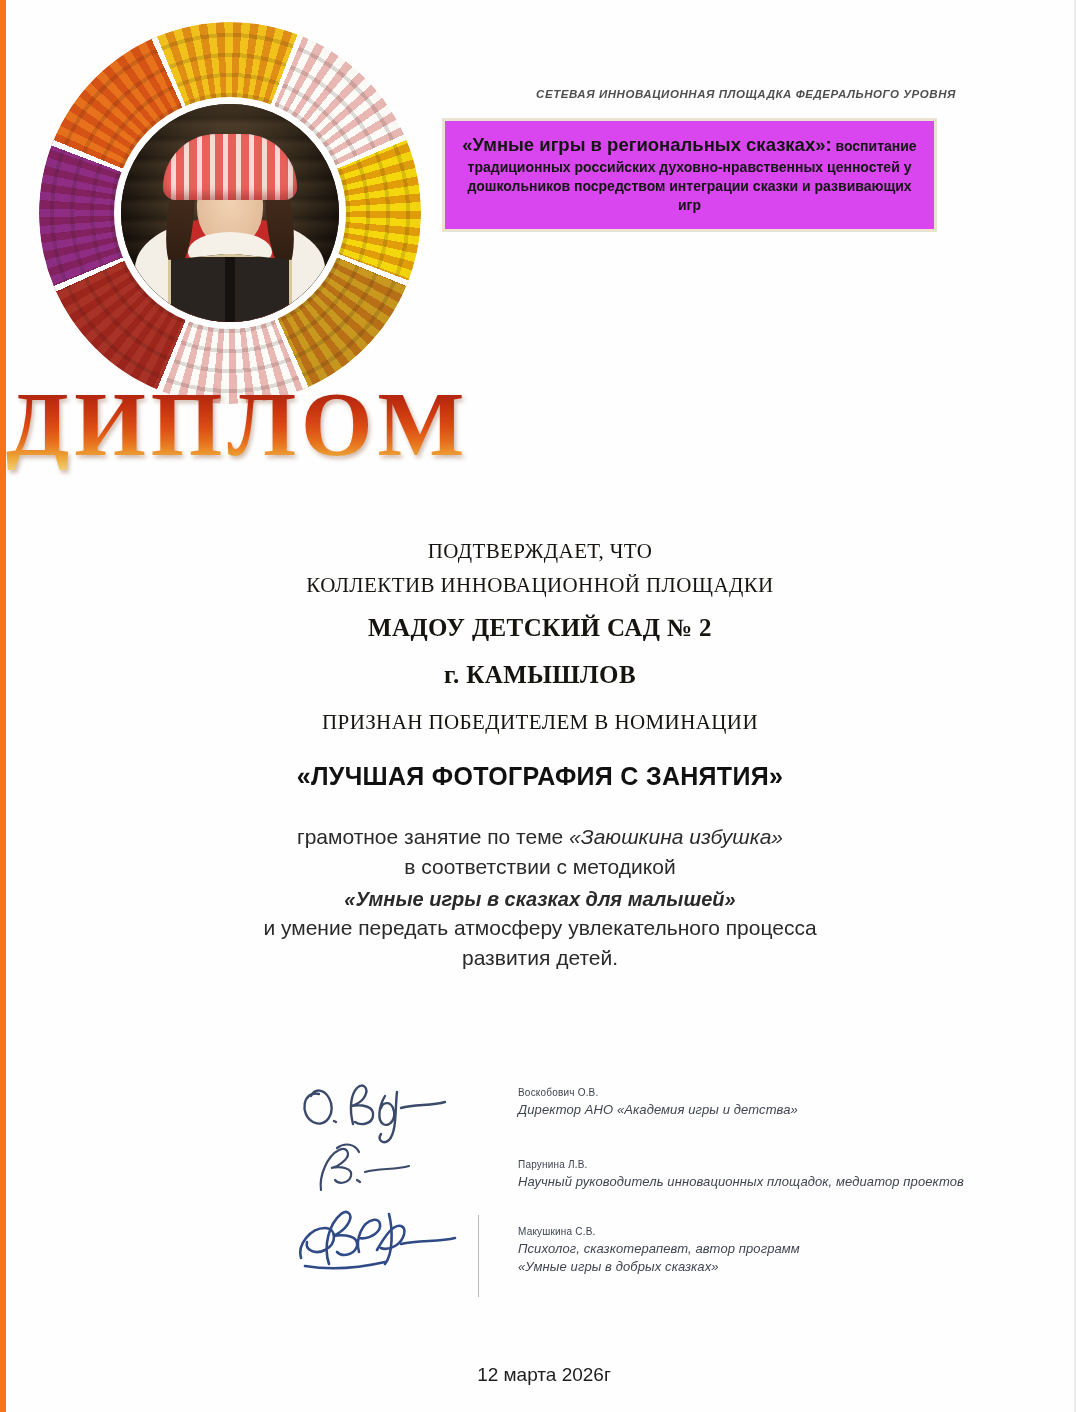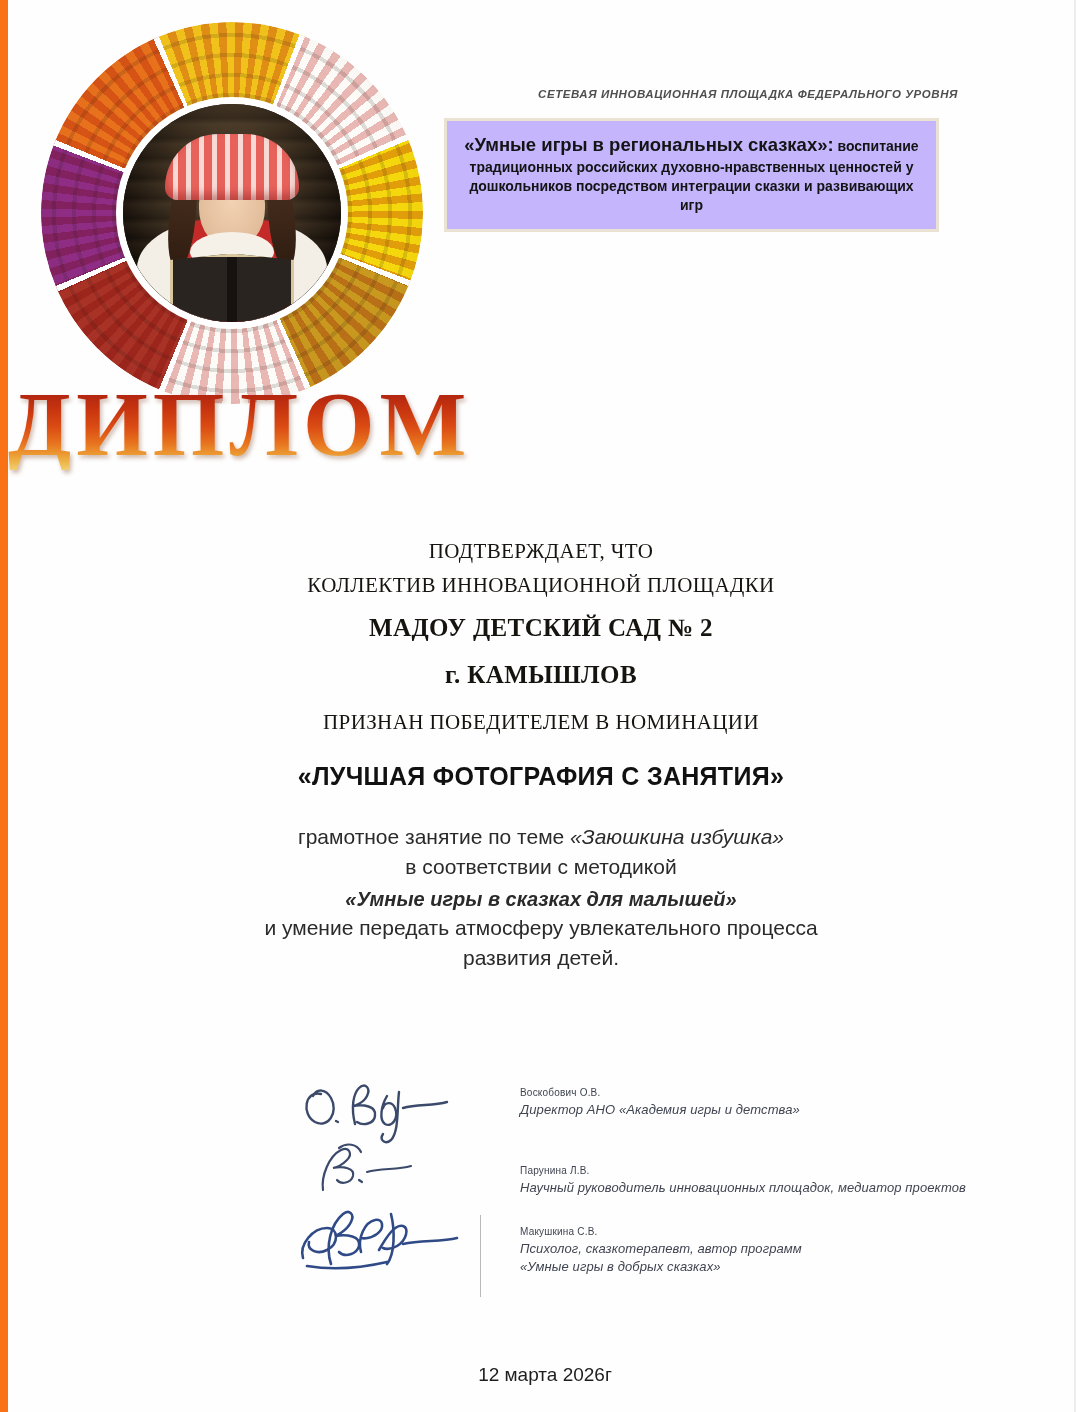--- a/index.html
+++ b/index.html
@@ -7,21 +7,21 @@
     width:1076px;height:1412px;
     background:#ffffff;
     font-family:"Liberation Sans", sans-serif;
     color:#1a1a1a;
     overflow:hidden;
     position:relative;
   }
   .page{
     position:absolute;inset:0;
     background:#fefefe;
-    border-left:8px solid #f97316;
+    border-left:6px solid #f97316;
     border-right:2px solid #ececec;
     box-sizing:border-box;
   }
 
   
   .logo-wrap{
     position:absolute;left:33px;top:22px;width:382px;height:382px;
   }
   .mandala{
     position:absolute;inset:0;border-radius:50%;
@@ -108,21 +108,21 @@
   .eyebrow{
     position:absolute;left:430px;top:88px;width:620px;
     text-align:center;
     font-size:11.5px;font-style:italic;font-weight:700;
     letter-spacing:.55px;color:#4e4e4e;
   }
   .title-box{
     position:absolute;left:436px;top:118px;width:495px;
     box-sizing:border-box;
     border:3px solid #eae2d2;
-    background:#c4b5fd;
+    background:#d946ef;
     padding:12px 14px 14px 14px;
     text-align:center;
   }
   .tb-l1{font-size:18.5px;font-weight:700;color:#141414;line-height:1.28;}
   .tb-l1 .thin{font-size:14px;font-weight:700;}
   .tb-l2{font-size:14px;font-weight:700;color:#141414;line-height:1.34;margin-top:1px;}
 
   
   .diploma{
     position:absolute;left:0;right:0;top:378px;
@@ -175,21 +175,21 @@
   
   .sig-block{
     position:absolute;left:287px;top:1078px;width:700px;height:230px;
   }
   .sig-divider{
     position:absolute;left:185px;top:137px;width:1px;height:82px;
     background:#b9b9b9;
   }
   .sig-row{position:absolute;left:225px;width:470px;}
   .sig-row.r1{top:8px;}
-  .sig-row.r2{top:86px;}
+  .sig-row.r2{top:80px;}
   .sig-row.r3{top:147px;}
   .sig-name{
     font-size:10px;color:#3f4450;font-weight:400;letter-spacing:.2px;line-height:1.45;
   }
   .sig-role{
     font-size:13px;color:#3f4450;font-style:italic;letter-spacing:.1px;line-height:1.42;
   }
   .ink{position:absolute;}
   .ink.s1{left:0px;top:-4px;}
   .ink.s2{left:14px;top:62px;}

